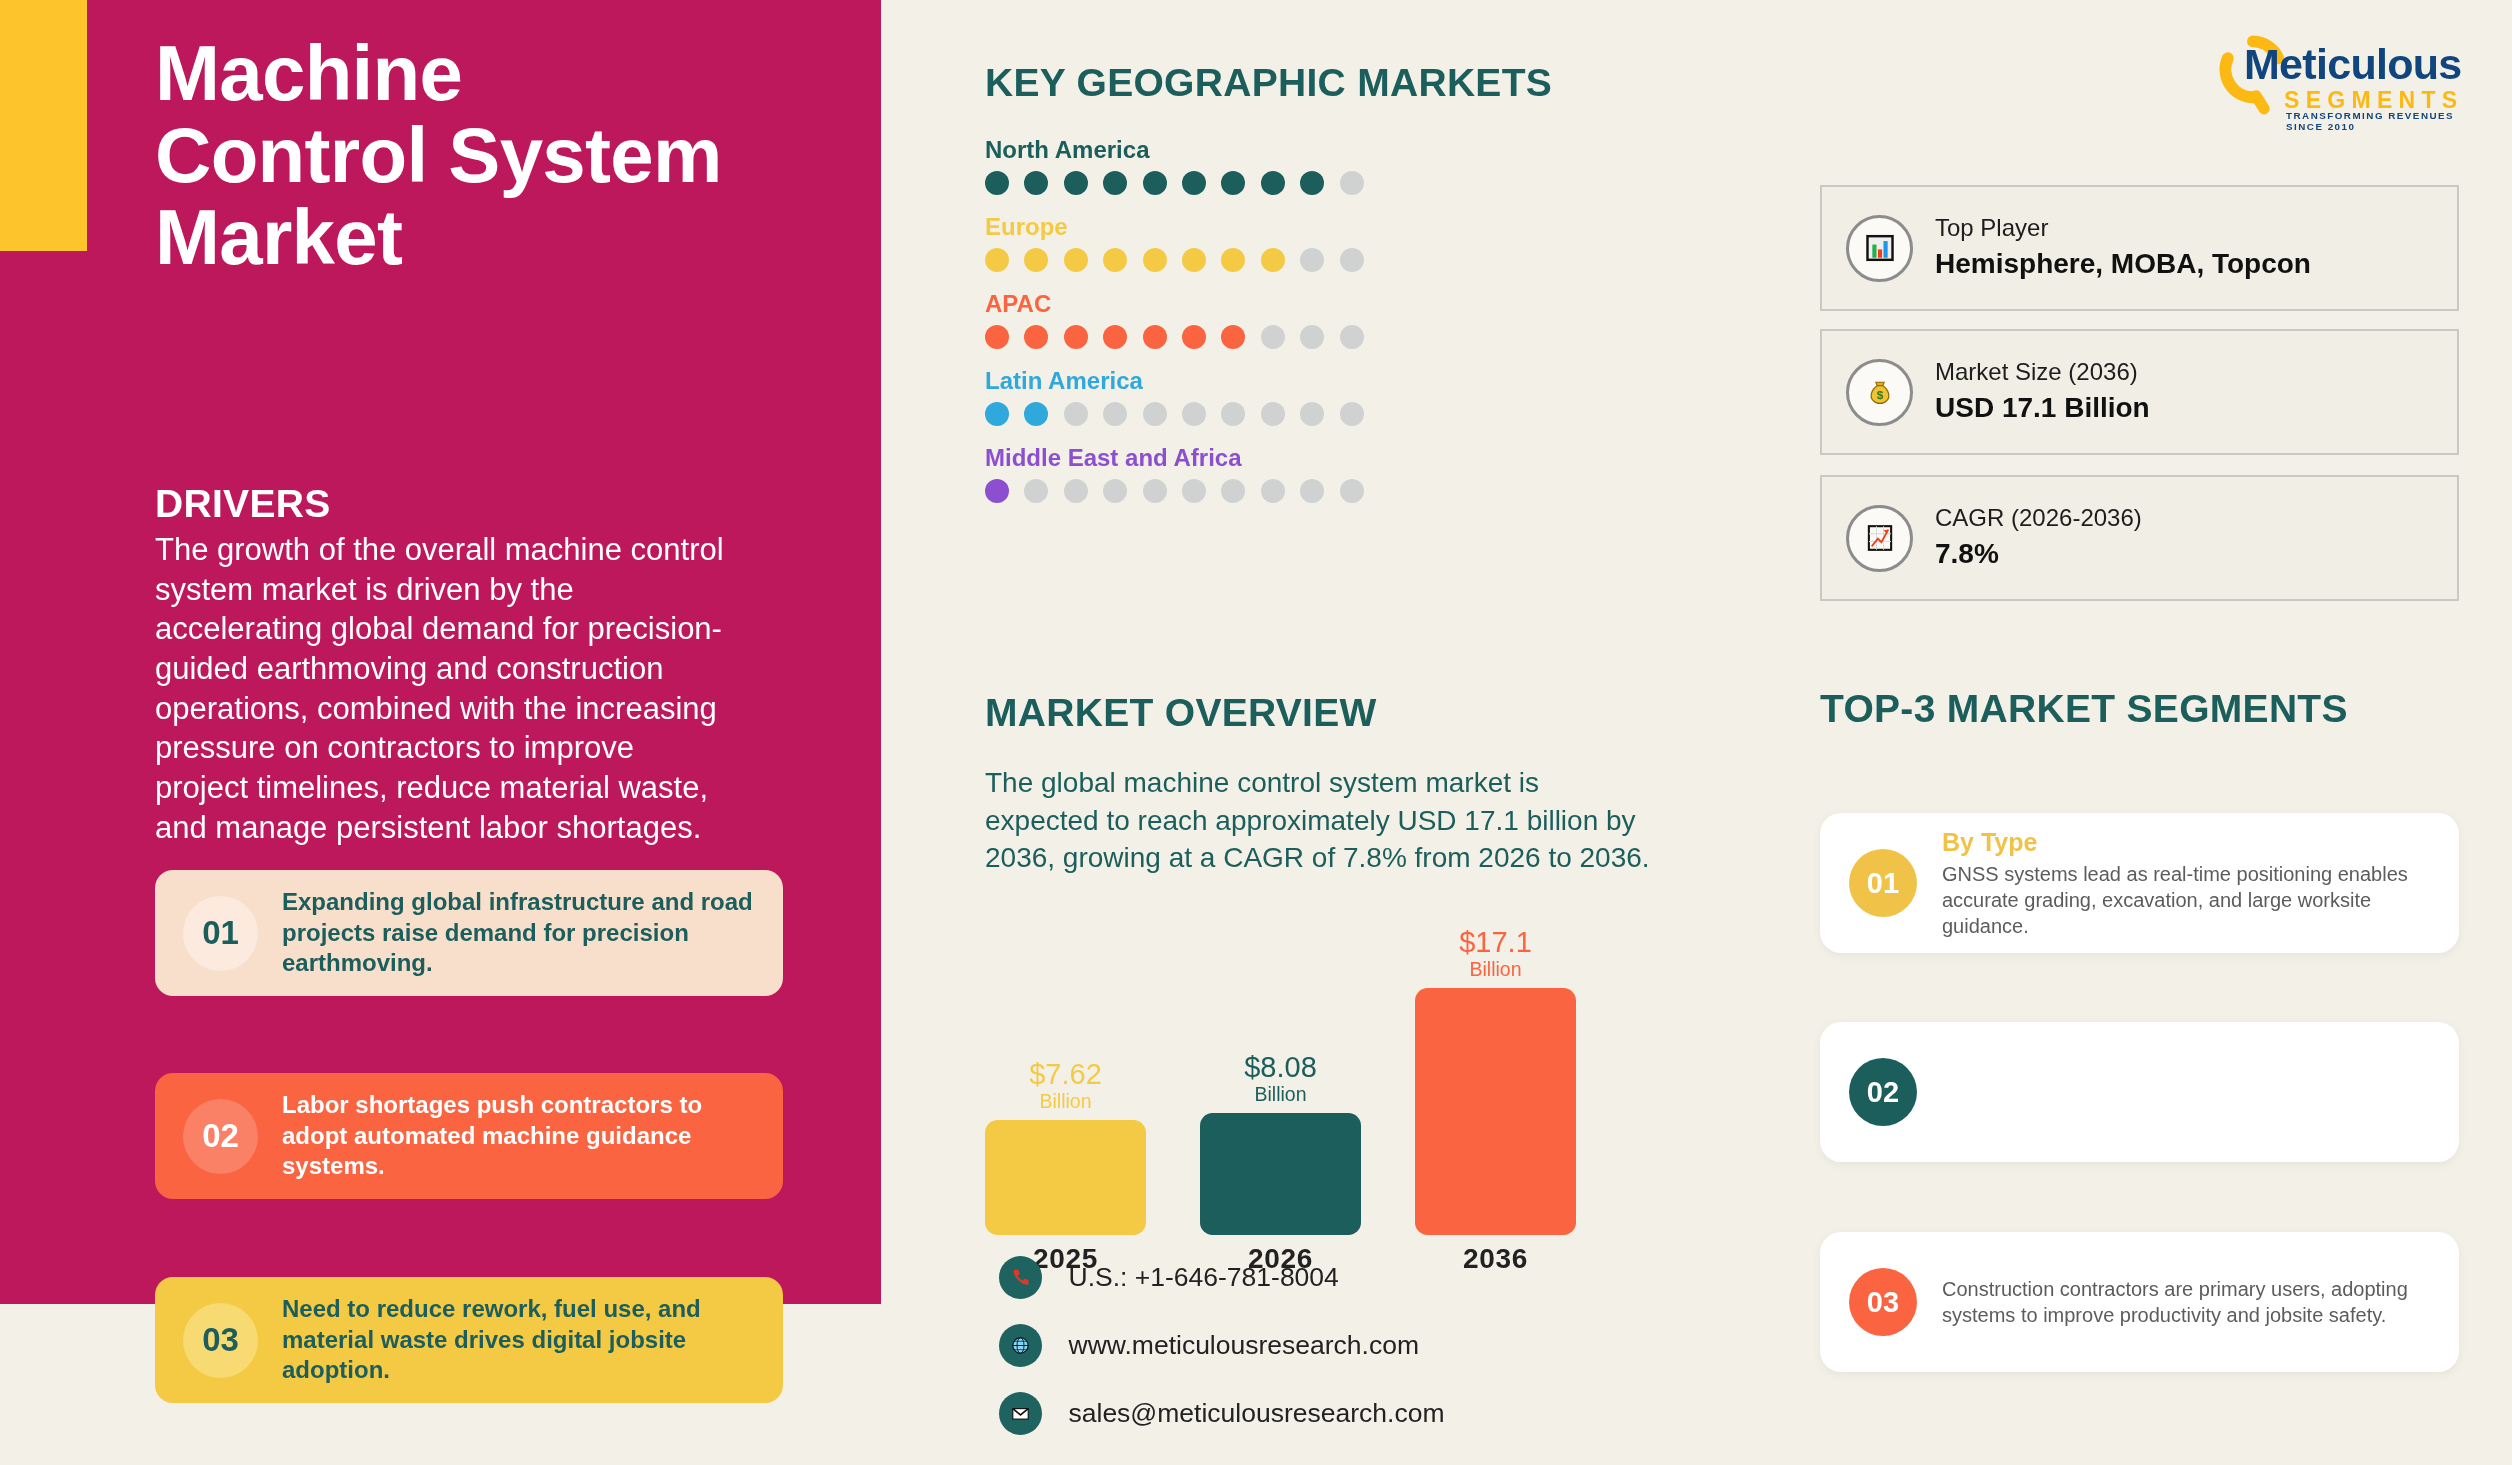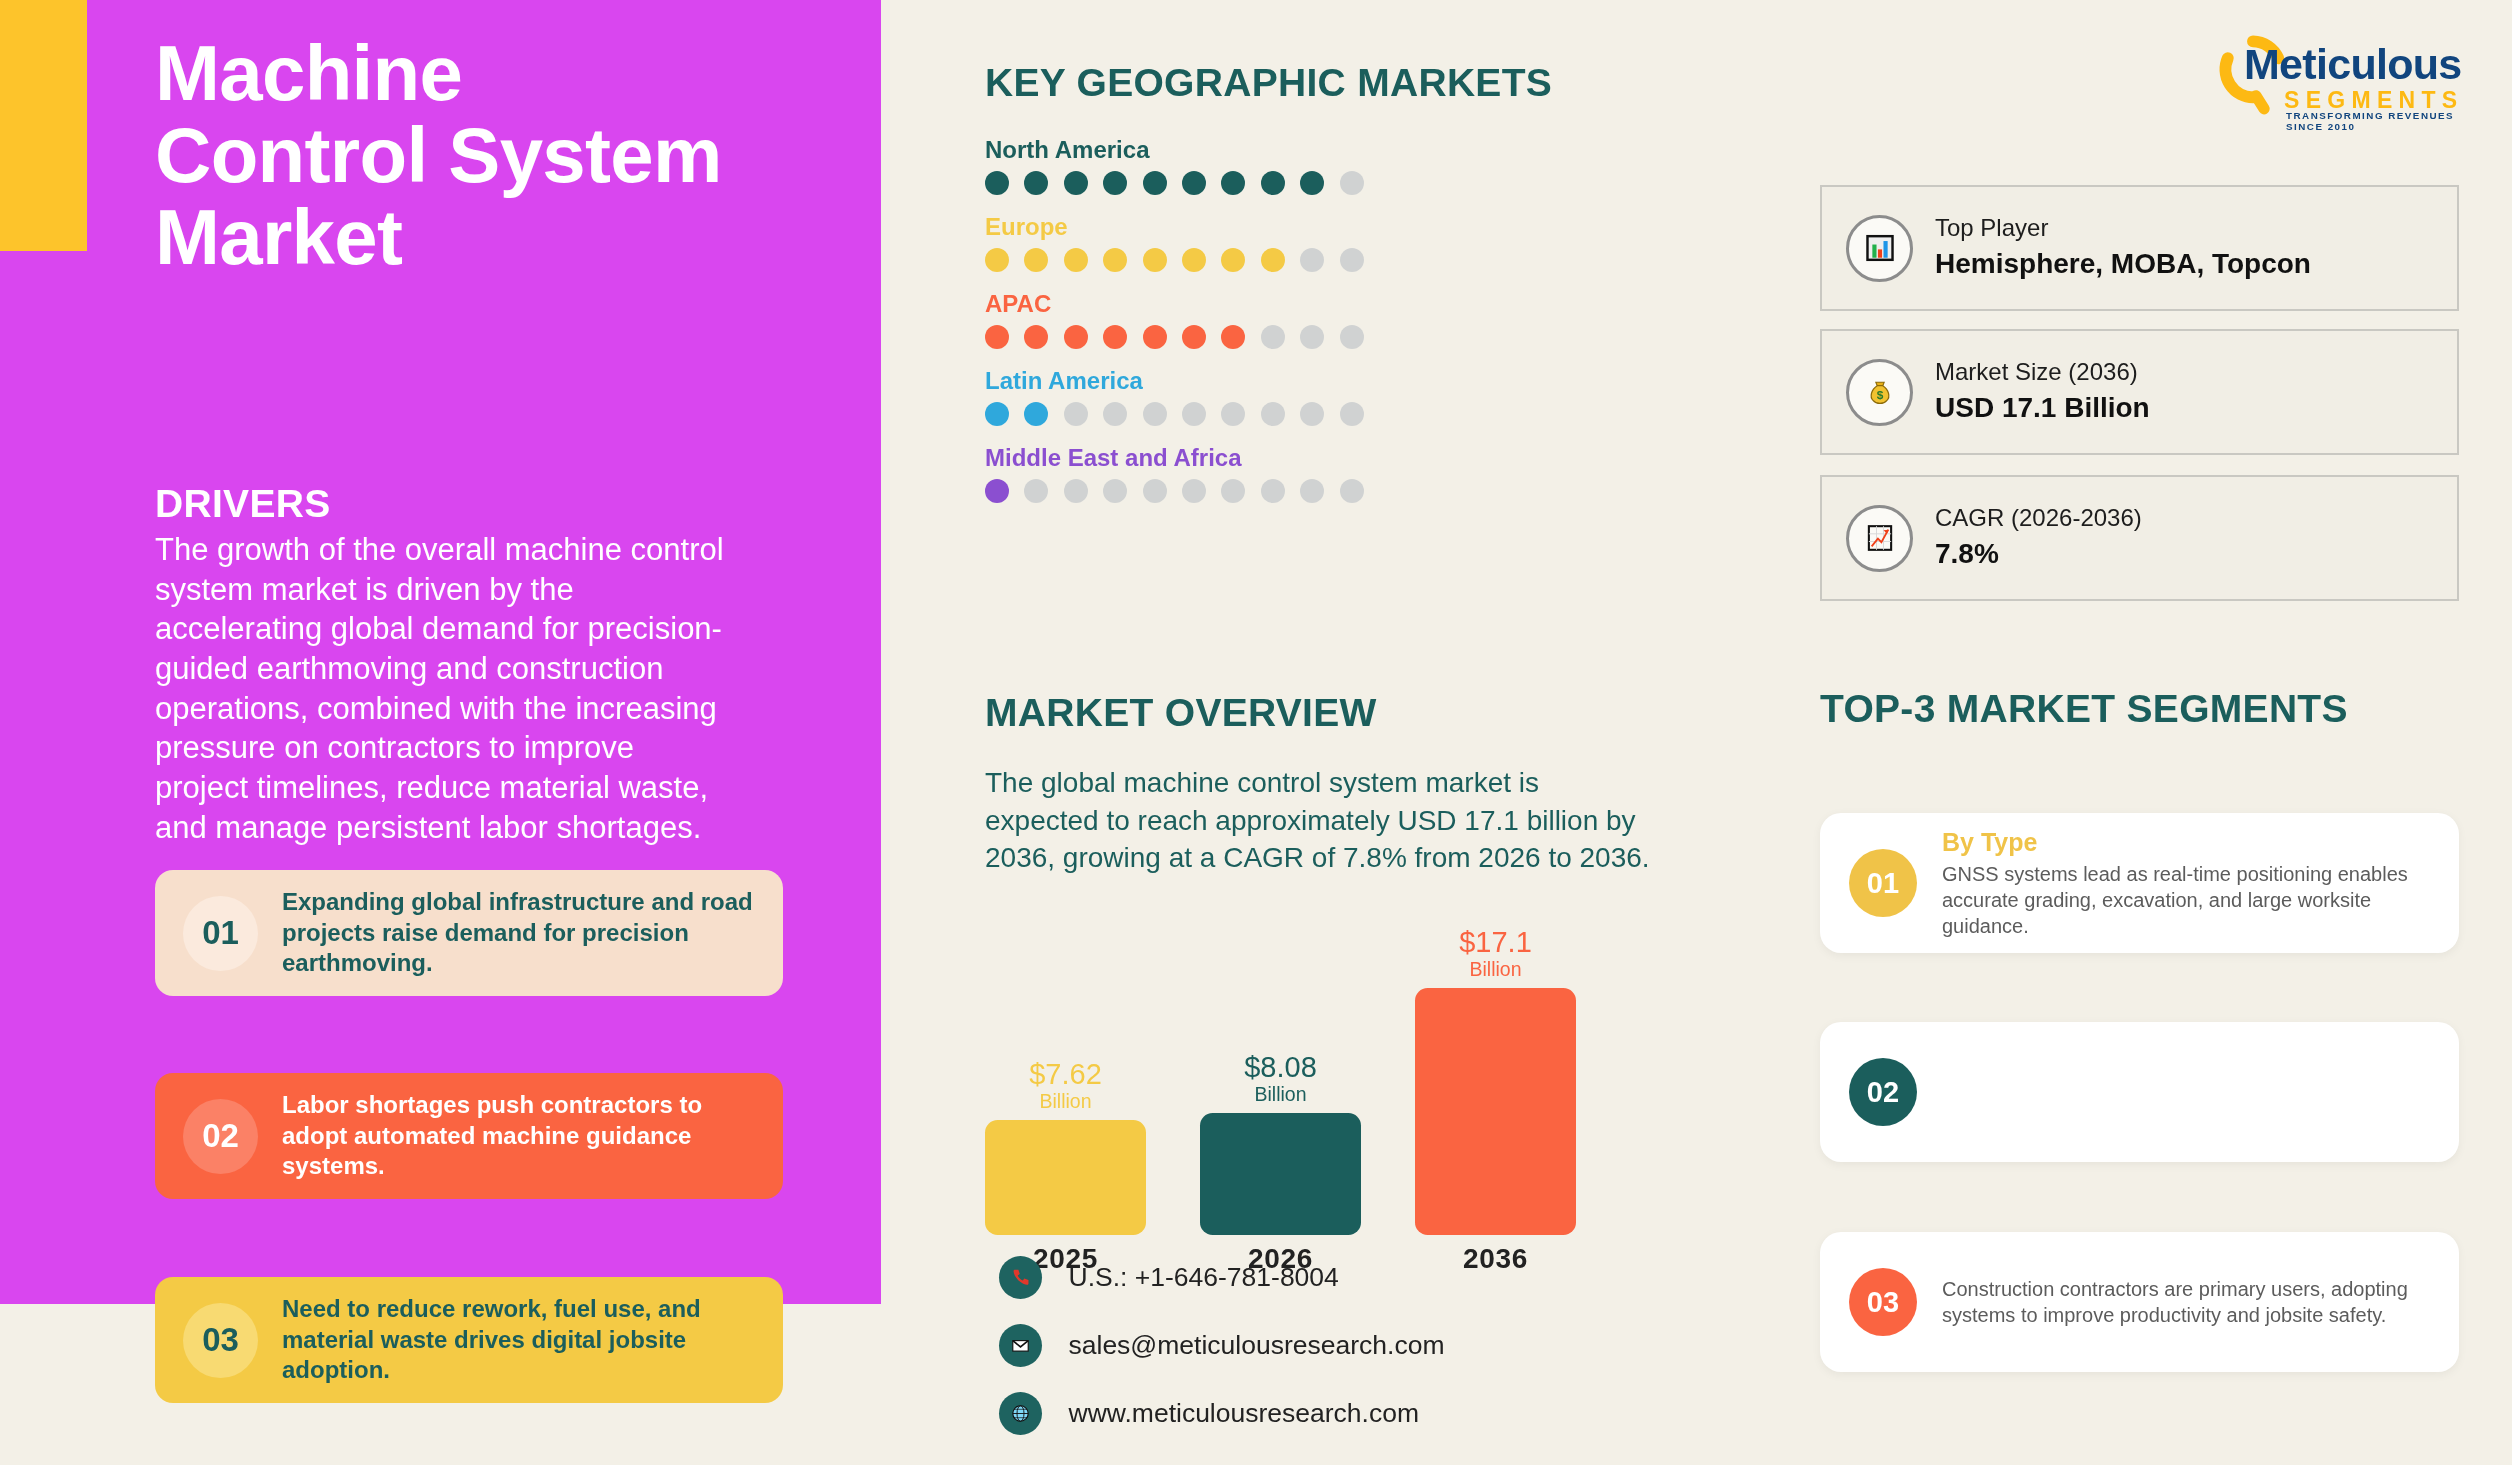--- a/index.html
+++ b/index.html
@@ -7,21 +7,21 @@
   body {
     background:#F3F0E7;
     font-family:"Liberation Sans", sans-serif;
     position:relative;
     overflow:hidden;
   }
 
   
   #left-panel{
     position:absolute; left:0; top:0; width:881px; height:1304px;
-    background:#d946ef;
+    background:#be185d;
   }
   #accent-bar{
     position:absolute; left:0; top:0; width:87px; height:251px;
     background:#FDC42B;
   }
   #main-title{
     position:absolute; left:155px; top:33px; width:600px;
     color:#FFFFFF; font-size:78px; line-height:1.05; font-weight:bold;
     letter-spacing:-0.7px;
   }
@@ -307,37 +307,37 @@
       <div class="contact-ico">
         <svg width="21" height="21" viewBox="0 0 30 30">
           <path d="M7 4 l5 0 2 6 -3 2 c1.6 3.4 4 5.8 7.4 7.4 l2-3 6 2 0 5 c0 1.2-1 2-2.2 1.9C15.4 24.4 5.6 14.6 5.1 6.2 5 5 5.8 4 7 4z" fill="#E0382B"></path>
         </svg>
       </div>
       <div class="contact-text">U.S.: +1-646-781-8004</div>
     </div>
     <div class="contact-row">
       <div class="contact-ico">
         <svg width="21" height="21" viewBox="0 0 30 30">
-          <rect x="4" y="8" width="22" height="15" fill="#FFFFFF" stroke="#111" stroke-width="1.6"></rect>
-          <path d="M4 8 L15 17 L26 8" fill="none" stroke="#111" stroke-width="2.4"></path>
-        </svg>
-      </div>
-      <div class="contact-text">sales@meticulousresearch.com</div>
-    </div>
-    <div class="contact-row">
-      <div class="contact-ico">
-        <svg width="21" height="21" viewBox="0 0 30 30">
           <circle cx="15" cy="15" r="11" fill="#7FD8F7" stroke="#111" stroke-width="1.6"></circle>
           <ellipse cx="15" cy="15" rx="5" ry="11" fill="none" stroke="#111" stroke-width="1.3"></ellipse>
           <line x1="4" y1="15" x2="26" y2="15" stroke="#111" stroke-width="1.3"></line>
           <line x1="6" y1="9" x2="24" y2="9" stroke="#111" stroke-width="1"></line>
           <line x1="6" y1="21" x2="24" y2="21" stroke="#111" stroke-width="1"></line>
         </svg>
       </div>
       <div class="contact-text">www.meticulousresearch.com</div>
+    </div>
+    <div class="contact-row">
+      <div class="contact-ico">
+        <svg width="21" height="21" viewBox="0 0 30 30">
+          <rect x="4" y="8" width="22" height="15" fill="#FFFFFF" stroke="#111" stroke-width="1.6"></rect>
+          <path d="M4 8 L15 17 L26 8" fill="none" stroke="#111" stroke-width="2.4"></path>
+        </svg>
+      </div>
+      <div class="contact-text">sales@meticulousresearch.com</div>
     </div>
   </div>
 
 <div class="stat-card" id="stat-card-0">
   <div class="stat-ico">
     <svg width="32" height="32" viewBox="0 0 46 46">
       <rect x="5" y="6" width="36" height="34" fill="#EFEFEF" stroke="#111" stroke-width="3.5"></rect>
       <rect x="12" y="18" width="6" height="19" fill="#22B14C"></rect>
       <rect x="20" y="25" width="6" height="12" fill="#F0401A"></rect>
       <rect x="28" y="13" width="6" height="24" fill="#1E95E8"></rect>

